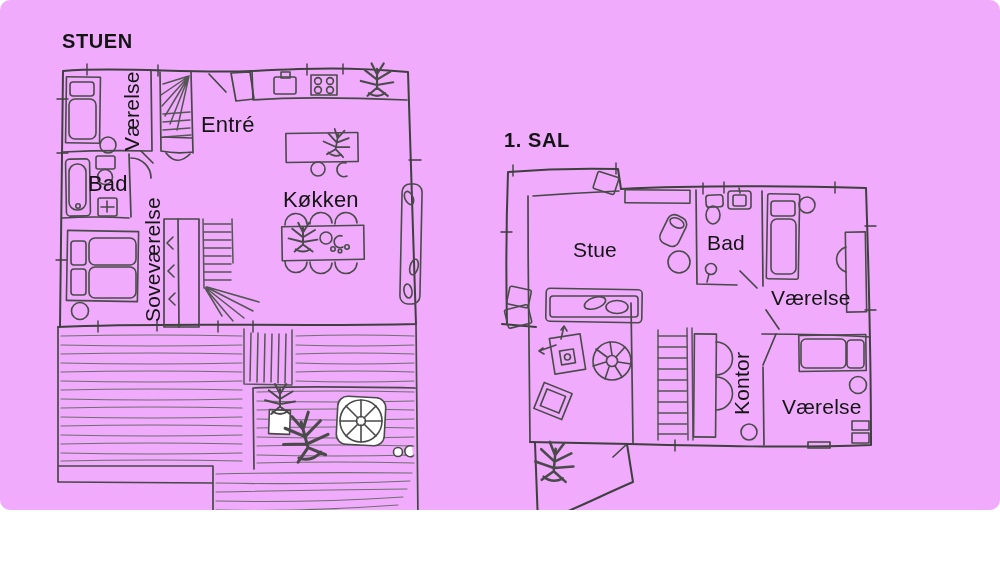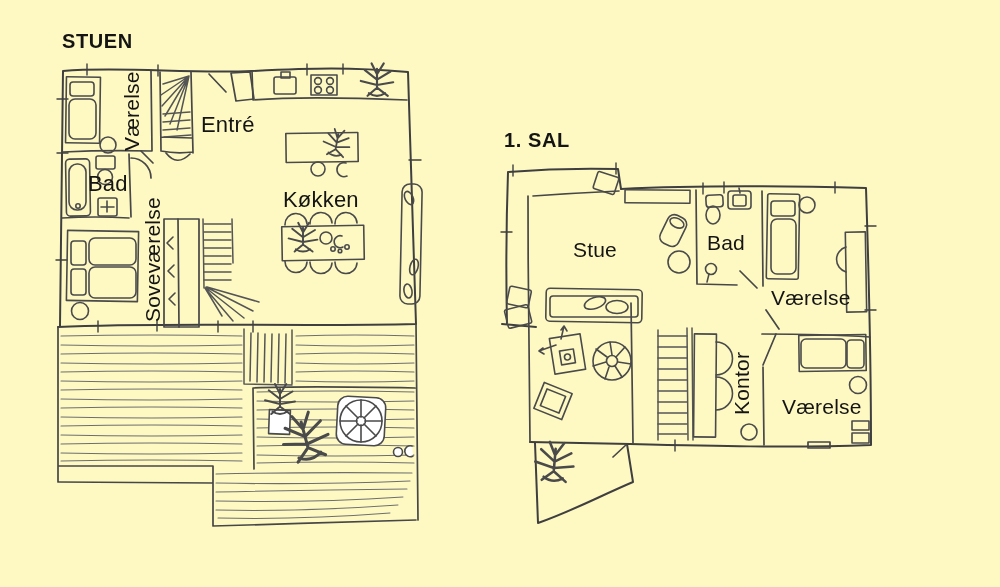--- a/index.html
+++ b/index.html
@@ -1,16 +1,16 @@
 <!DOCTYPE html>
 <html><head>
 <meta charset="utf-8">
 <style>
   html,body{margin:0;padding:0;background:#ffffff;}
-  .stage{position:relative;width:1000px;height:587px;background:#fef9c3;overflow:hidden;}
+  .stage{position:relative;width:1000px;height:510px;background:#f0abfc;overflow:hidden;border-radius:10px;}
   svg{display:block;}
   .walls{fill:none;stroke:#3f3f3f;stroke-width:2;stroke-linecap:round;stroke-linejoin:round;}
   .inner{fill:none;stroke:#474747;stroke-width:1.7;stroke-linecap:round;stroke-linejoin:round;}
   .furn{fill:none;stroke:#4a4a4a;stroke-width:1.6;stroke-linecap:round;stroke-linejoin:round;}
   .furnw{fill:#ffffff;stroke:#4a4a4a;stroke-width:1.6;stroke-linecap:round;stroke-linejoin:round;}
   .plank{fill:none;stroke:#6e6e6e;stroke-width:1.1;stroke-linecap:round;}
   .hatch{fill:none;stroke:#555;stroke-width:1.5;stroke-linecap:round;}
   .tick{fill:none;stroke:#3f3f3f;stroke-width:1.4;stroke-linecap:round;}
   text{font-family:"Liberation Sans", sans-serif;fill:#141414;}
   .title{font-size:20px;font-weight:bold;letter-spacing:0.6px;}

